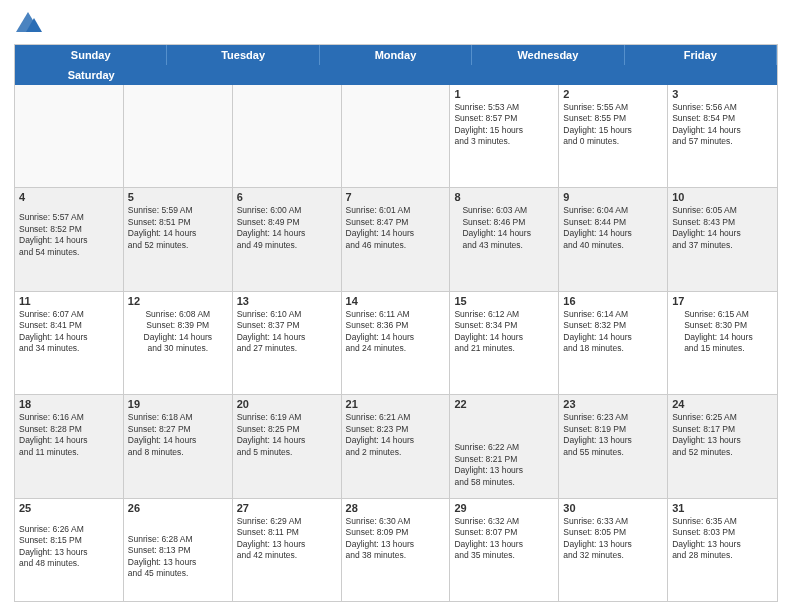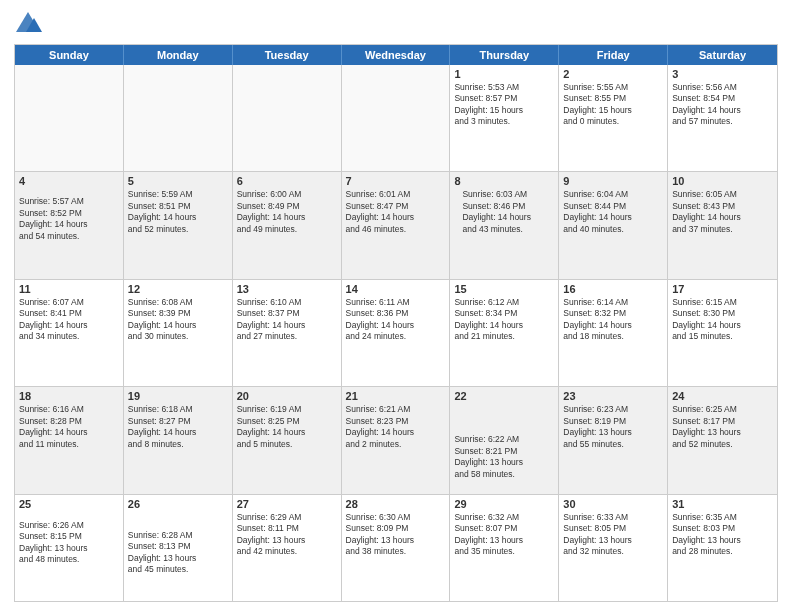--- a/index.html
+++ b/index.html
@@ -61,21 +61,21 @@
       color: #555;
     }
     .calendar {
       flex: 1;
       display: flex;
       flex-direction: column;
       border: 1px solid #ccc;
     }
     .cal-header {
       display: grid;
-      grid-template-columns: repeat(7, 1fr);
+      grid-template-columns: repeat(5, 1fr);
       background: #2a6db5;
     }
     .cal-header-cell {
       color: #fff;
       font-size: 11px;
       font-weight: bold;
       text-align: center;
       padding: 4px 2px;
       border-right: 1px solid #5590cc;
     }
@@ -132,24 +132,23 @@
     </div>
     <div class="title-block">
       <div class="month-title"></div>
       <div class="location"></div>
     </div>
   </div>
 
   <div class="calendar">
     <div class="cal-header">
     <div class="cal-header-cell">Sunday</div>
+        <div class="cal-header-cell">Tuesday</div>
         <div class="cal-header-cell">Monday</div>
-        <div class="cal-header-cell">Tuesday</div>
         <div class="cal-header-cell">Wednesday</div>
-        <div class="cal-header-cell">Thursday</div>
         <div class="cal-header-cell">Friday</div>
         <div class="cal-header-cell">Saturday</div>
       </div>
     <div class="cal-body">
     <div class="cal-row">
           <div class="cal-cell empty"></div>
           <div class="cal-cell empty"></div>
           <div class="cal-cell empty"></div>
           <div class="cal-cell empty"></div>
           <div class="cal-cell">
@@ -228,21 +227,21 @@
         <div class="cal-row">
           <div class="cal-cell">
             <div class="day-num">11</div>
             <div class="cell-text" style="white-space: pre-line;">Sunrise: 6:07 AM
 Sunset: 8:41 PM
 Daylight: 14 hours
 and 34 minutes.</div>
           </div>
           <div class="cal-cell">
             <div class="day-num">12</div>
-            <div class="cell-text" style="white-space: pre-line;">Sunrise: 6:08 AM
+            <div class="cell-text" style="white-space: pre-line; text-align: center;">Sunrise: 6:08 AM
 Sunset: 8:39 PM
 Daylight: 14 hours
 and 30 minutes.</div>
           </div>
           <div class="cal-cell">
             <div class="day-num">13</div>
             <div class="cell-text" style="white-space: pre-line;">Sunrise: 6:10 AM
 Sunset: 8:37 PM
 Daylight: 14 hours
 and 27 minutes.</div>
@@ -263,21 +262,21 @@
           </div>
           <div class="cal-cell">
             <div class="day-num">16</div>
             <div class="cell-text" style="white-space: pre-line;">Sunrise: 6:14 AM
 Sunset: 8:32 PM
 Daylight: 14 hours
 and 18 minutes.</div>
           </div>
           <div class="cal-cell">
             <div class="day-num">17</div>
-            <div class="cell-text" style="white-space: pre-line;">Sunrise: 6:15 AM
+            <div class="cell-text" style="white-space: pre-line; margin-left: 12px;">Sunrise: 6:15 AM
 Sunset: 8:30 PM
 Daylight: 14 hours
 and 15 minutes.</div>
           </div>
         </div>
         <div class="cal-row">
           <div class="cal-cell shaded">
             <div class="day-num">18</div>
             <div class="cell-text" style="white-space: pre-line;">Sunrise: 6:16 AM
 Sunset: 8:28 PM

